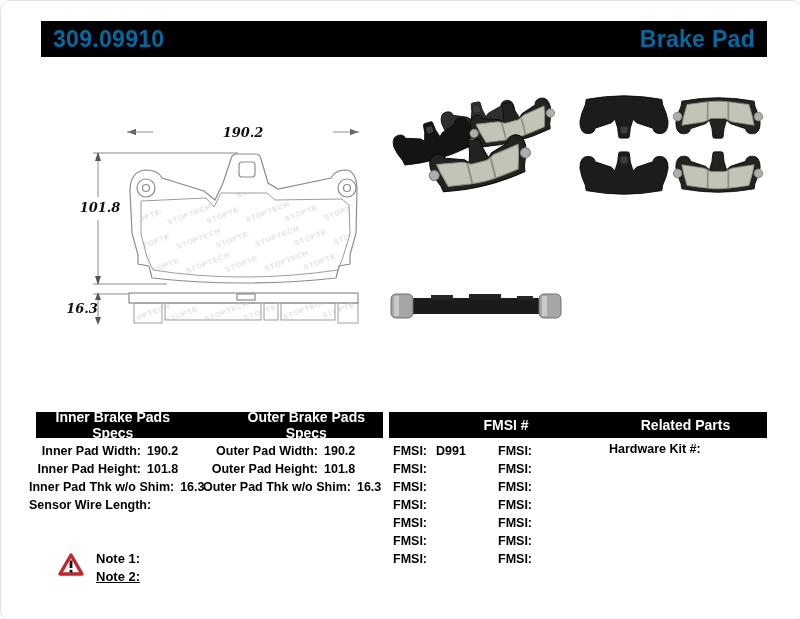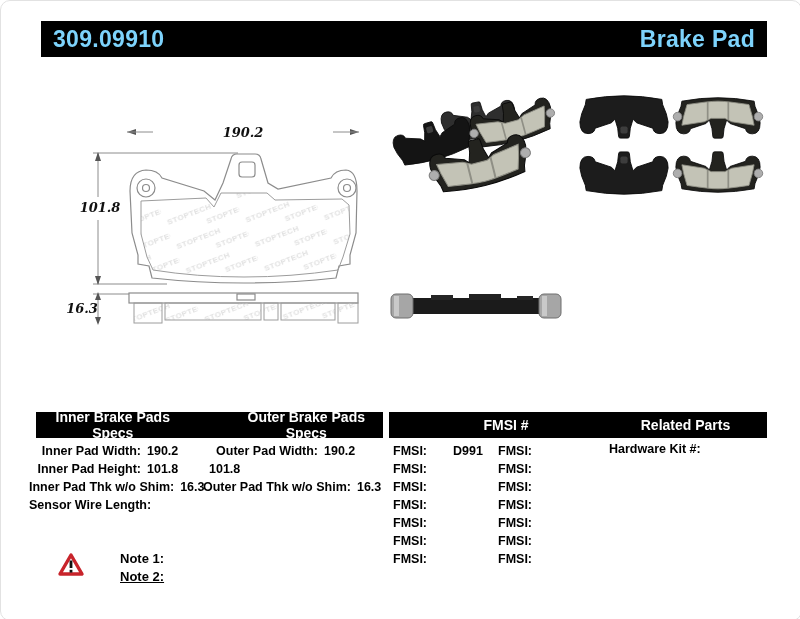--- a/index.html
+++ b/index.html
@@ -4,21 +4,21 @@
 <style>
   html,body{margin:0;padding:0;background:#fff;}
   #page{
     position:relative;width:800px;height:619px;background:#fff;
     border:1px solid #e2e2e2;border-radius:10px;overflow:hidden;
     font-family:"Liberation Sans",sans-serif;color:#000;
   }
   
   .hdr-bar{
     position:absolute;left:40px;top:20px;width:726px;height:36px;
-    background:#000;color:#7dd3fc;display:flex;align-items:center;
+    background:#000;color:#0369a1;display:flex;align-items:center;
     justify-content:space-between;padding:0 12px;box-sizing:border-box;
   }
   .hdr-bar .pn,.hdr-bar .pt{font-size:23px;font-weight:bold;letter-spacing:.3px;}
   
   .tbar{
     position:absolute;top:411px;height:26px;background:#000;color:#fff;
     display:flex;align-items:center;justify-content:center;
     font-size:14px;font-weight:bold;gap:40px;
   }
   #bar-specs{left:35px;width:347px;}
@@ -31,26 +31,26 @@
   #col-outer{left:202px;width:163px;}
   .spec-row{display:flex;height:18px;line-height:18px;}
   .spec-label{flex:1;text-align:right;white-space:nowrap;}
   .spec-value{width:42px;text-align:left;padding-left:6px;}
   
   .fmsi-col{position:absolute;top:441px;width:100px;font-size:12.5px;font-weight:bold;}
   #fmsi-1{left:392px;}
   #fmsi-2{left:497px;}
   .fmsi-row{display:flex;height:18px;line-height:18px;}
   .fmsi-label{width:43px;}
-  .fmsi-value{flex:1;margin-left:17px;}
+  .fmsi-value{flex:1;}
   
   #related-row{position:absolute;left:608px;top:441px;font-size:12.5px;font-weight:bold;}
   
   #warn{position:absolute;left:56px;top:551px;}
-  .note-line{position:absolute;left:95px;font-size:13px;font-weight:bold;height:18px;line-height:18px;margin-left:24px;}
+  .note-line{position:absolute;left:95px;font-size:13px;font-weight:bold;height:18px;line-height:18px;}
   #note-1{top:549px;}
   #note-2{top:567px;text-decoration:underline;}
   svg{position:absolute;}
   .dimtext{font-family:"DejaVu Serif",serif;font-style:italic;font-weight:bold;font-size:13px;fill:#111;}
   .wmtext{font-family:"Liberation Sans",sans-serif;font-weight:bold;font-size:8px;fill:#e1e1e1;letter-spacing:.4px;}
   .dline{stroke:#8c8c8c;stroke-width:1;fill:none;}
   .outline{stroke:#8c8c8c;stroke-width:1.2;fill:#fff;}
   .inline{stroke:#9c9c9c;stroke-width:1;}
 </style>
 </head>
@@ -201,20 +201,21 @@
       <span class="spec-value"></span>
     </div>
   </div>
 
   <div class="spec-col" id="col-outer">
     <div class="spec-row">
       <span class="spec-label">Outer Pad Width:</span>
       <span class="spec-value">190.2</span>
     </div>
     <div class="spec-row">
+      <span class="spec-label">Outer Pad Height:</span>
       <span class="spec-value">101.8</span>
     </div>
     <div class="spec-row">
       <span class="spec-label">Outer Pad Thk w/o Shim:</span>
       <span class="spec-value">16.3</span>
     </div>
   </div>
 
   <div class="fmsi-col" id="fmsi-1">
     <div class="fmsi-row">

